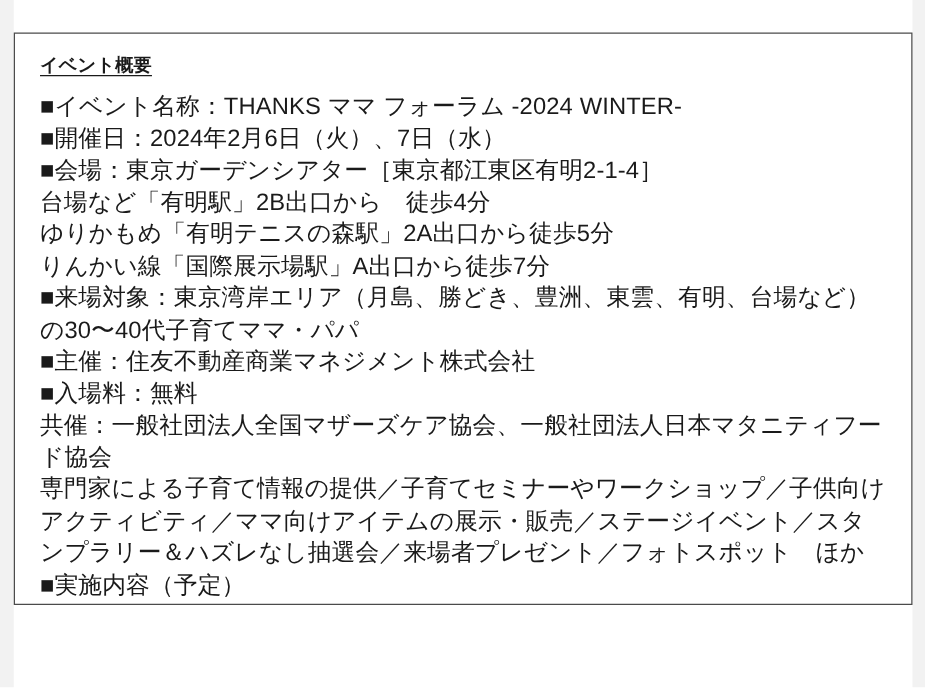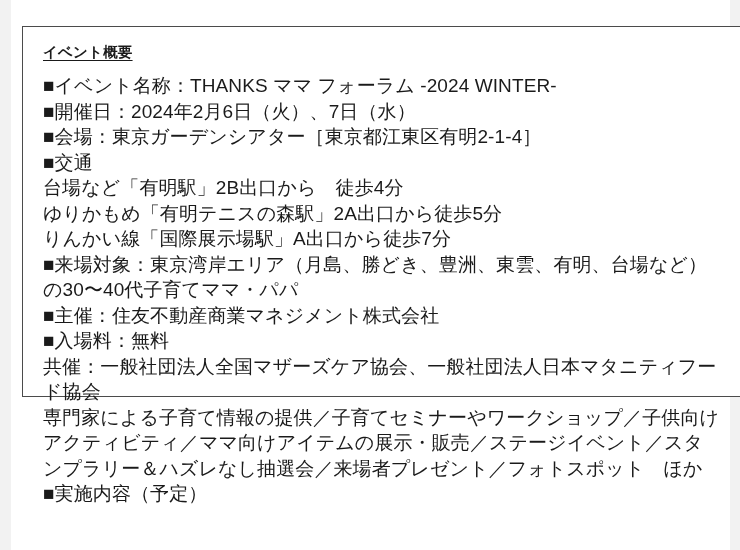--- a/index.html
+++ b/index.html
@@ -31,24 +31,24 @@
   .side-bar-right {
     position: absolute;
     right: 0;
     top: 0;
     width: 10px;
     height: 550px;
     background: #f2f2f2;
   }
   .card {
     position: absolute;
-    left: 22px;
+    left: 11px;
     top: 26px;
     width: 719px;
-    height: 371px;
+    height: 458px;
     background: #ffffff;
     border: 1px solid #4b4b4b;
     box-sizing: border-box;
     padding: 16px 20px 10px 20px;
   }
   .doc-title {
     font-size: 14.5px;
     font-weight: bold;
     color: #1a1a1a;
     text-decoration: underline;
@@ -74,21 +74,20 @@
 <div class="page">
   <div class="side-bar-left"></div>
   <div class="side-bar-right"></div>
 
   <div class="card">
     <div class="doc-title">イベント概要</div>
 
     <p class="line">■イベント名称：THANKS ママ フォーラム -2024 WINTER-</p>
     <p class="line">■開催日：2024年2月6日（火）、7日（水）</p>
     <p class="line">■会場：東京ガーデンシアター［東京都江東区有明2-1-4］</p>
-    <p class="line">■交通</p>
     <p class="line">台場など「有明駅」2B出口から　徒歩4分</p>
     <p class="line">ゆりかもめ「有明テニスの森駅」2A出口から徒歩5分</p>
     <p class="line">りんかい線「国際展示場駅」A出口から徒歩7分</p>
     <p class="line">■来場対象：東京湾岸エリア（月島、勝どき、豊洲、東雲、有明、台場など）の30〜40代子育てママ・パパ</p>
     <p class="line">■主催：住友不動産商業マネジメント株式会社</p>
     <p class="line">■入場料：無料</p>
     <p class="line">共催：一般社団法人全国マザーズケア協会、一般社団法人日本マタニティフード協会</p>
     <p class="line">専門家による子育て情報の提供／子育てセミナーやワークショップ／子供向けアクティビティ／ママ向けアイテムの展示・販売／ステージイベント／スタンプラリー＆ハズレなし抽選会／来場者プレゼント／フォトスポット　ほか</p>
     <p class="line">■実施内容（予定）</p>
   </div>

